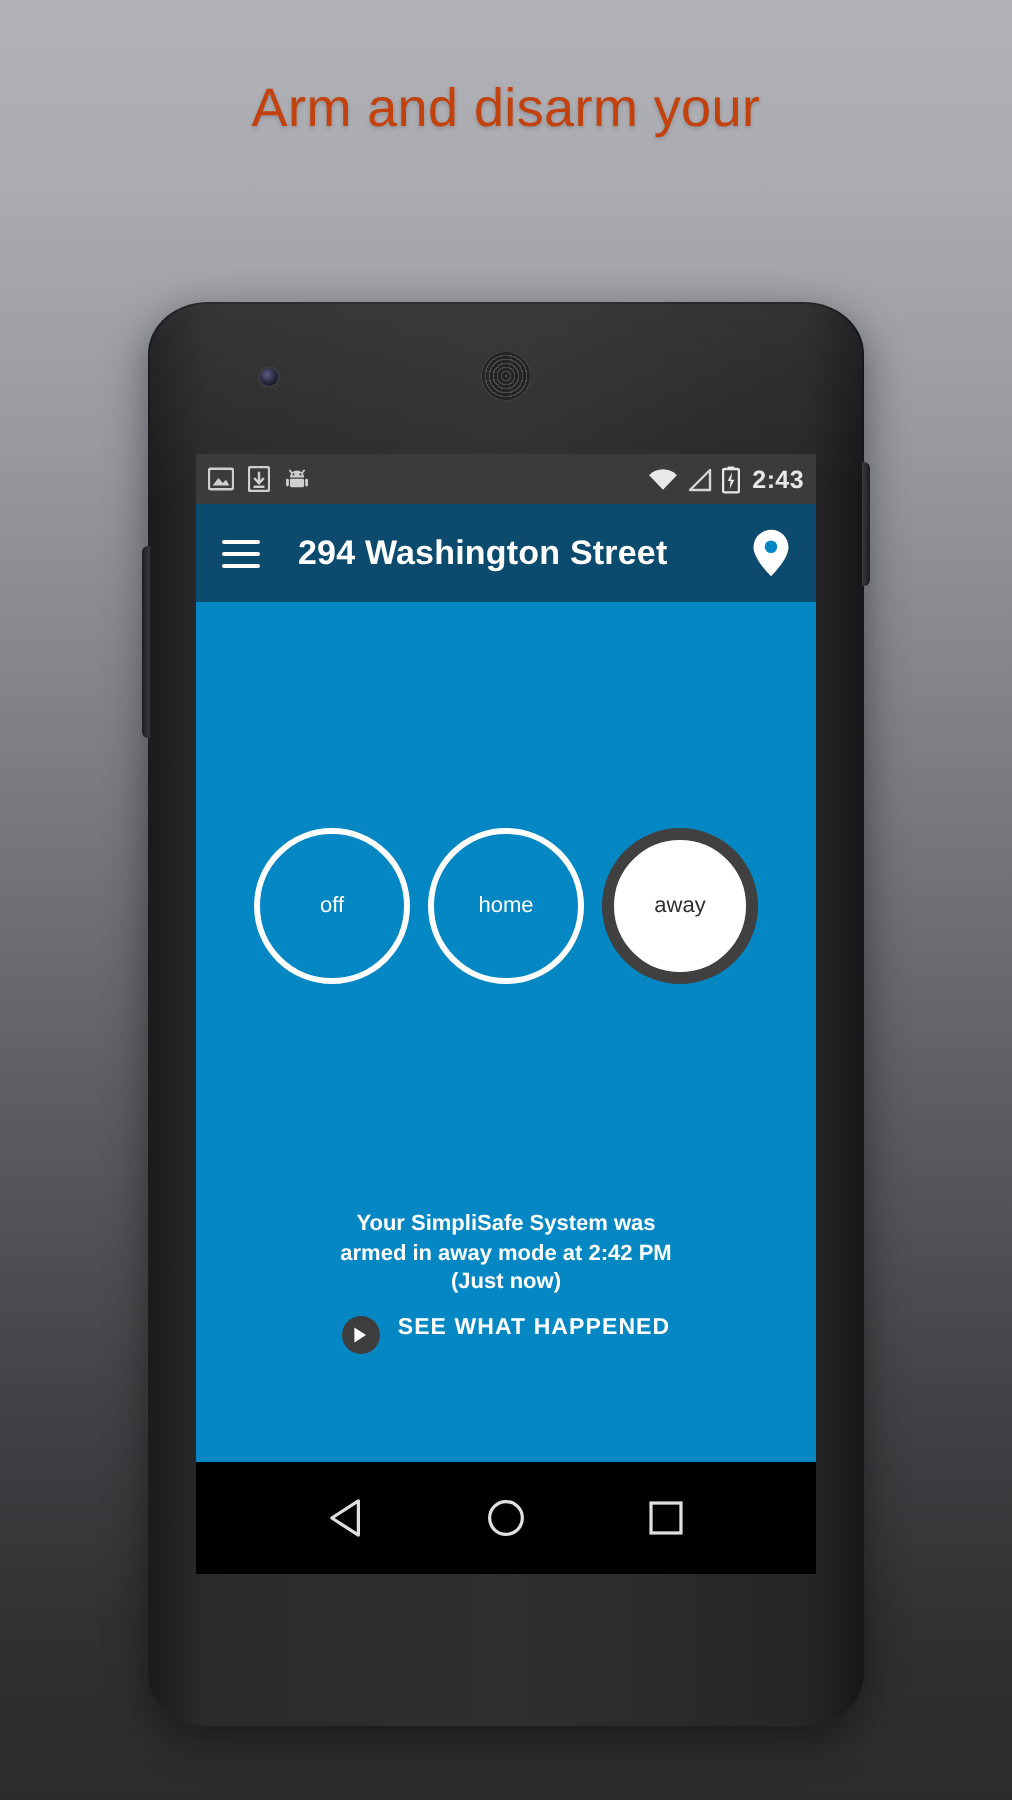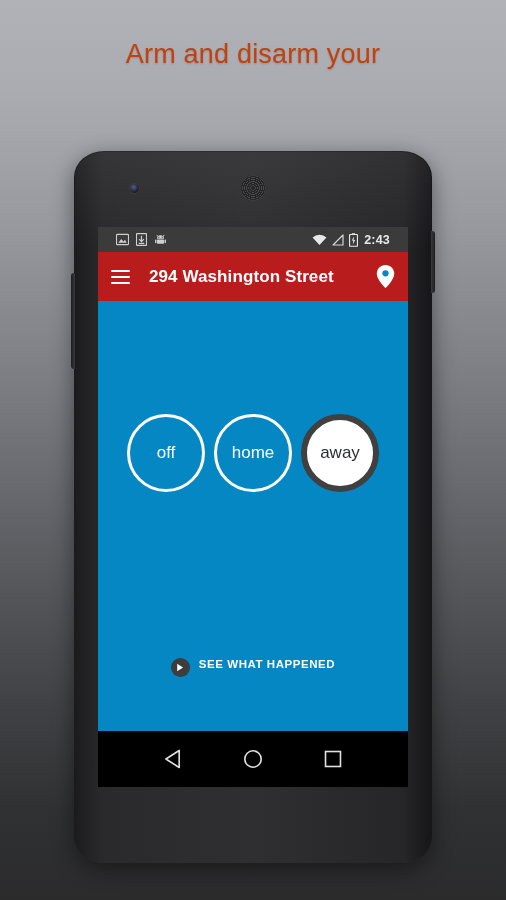--- a/index.html
+++ b/index.html
@@ -115,38 +115,38 @@
     background:#000;
     overflow:hidden;
   }
 
   
   .statusbar {
     height:25px;
     background:#3b3b3b;
     display:flex;
     align-items:center;
-    padding:0 18px;
+    padding:0 6px;
     gap:7px;
   }
   .sb-left { display:flex; align-items:center; gap:7px; }
   .sb-right { margin-left:auto; display:flex; align-items:center; gap:5px; }
   .sb-time {
     color:#e8e8e8;
     font-size:12.5px;
     font-weight:700;
     letter-spacing:0.2px;
     margin-left:1px;
   }
   .sb-icon { display:block; }
 
   
   .appbar {
     height:49px;
-    background:#b91c1c;
+    background:#0c4a6e;
     display:flex;
     align-items:center;
     padding:0 13px;
   }
   .hamburger {
     width:19px;
     height:14px;
     display:flex;
     flex-direction:column;
     justify-content:space-between;
@@ -193,21 +193,21 @@
     align-items:center;
     gap:9px;
   }
   .mode {
     width:78px;
     height:78px;
     border-radius:50%;
     display:flex;
     align-items:center;
     justify-content:center;
-    font-size:17px;
+    font-size:11px;
     cursor:pointer;
     flex:0 0 auto;
     text-align:center;
   }
   .mode.outline {
     border:3px solid #ffffff;
     color:#ffffff;
     background:transparent;
   }
   .mode.filled {
@@ -342,20 +342,25 @@
           <span>off</span>
         </div>
         <div class="mode outline">
           <span>home</span>
         </div>
         <div class="mode filled">
           <span>away</span>
         </div>
       </div>
 
+      <div class="status-msg">
+        <span>Your SimpliSafe System was</span>
+        <span>armed in away mode at 2:42 PM</span>
+        <span>(Just now)</span>
+      </div>
 
       <div class="see-what">
         <span class="play-circle">
           <svg width="8" height="9" viewBox="0 0 8 9">
             <path d="M1.2 0.8 L7 4.5 L1.2 8.2 Z" fill="#ffffff"></path>
           </svg>
         </span>
         <span class="see-what-label">SEE WHAT HAPPENED</span>
       </div>
 

